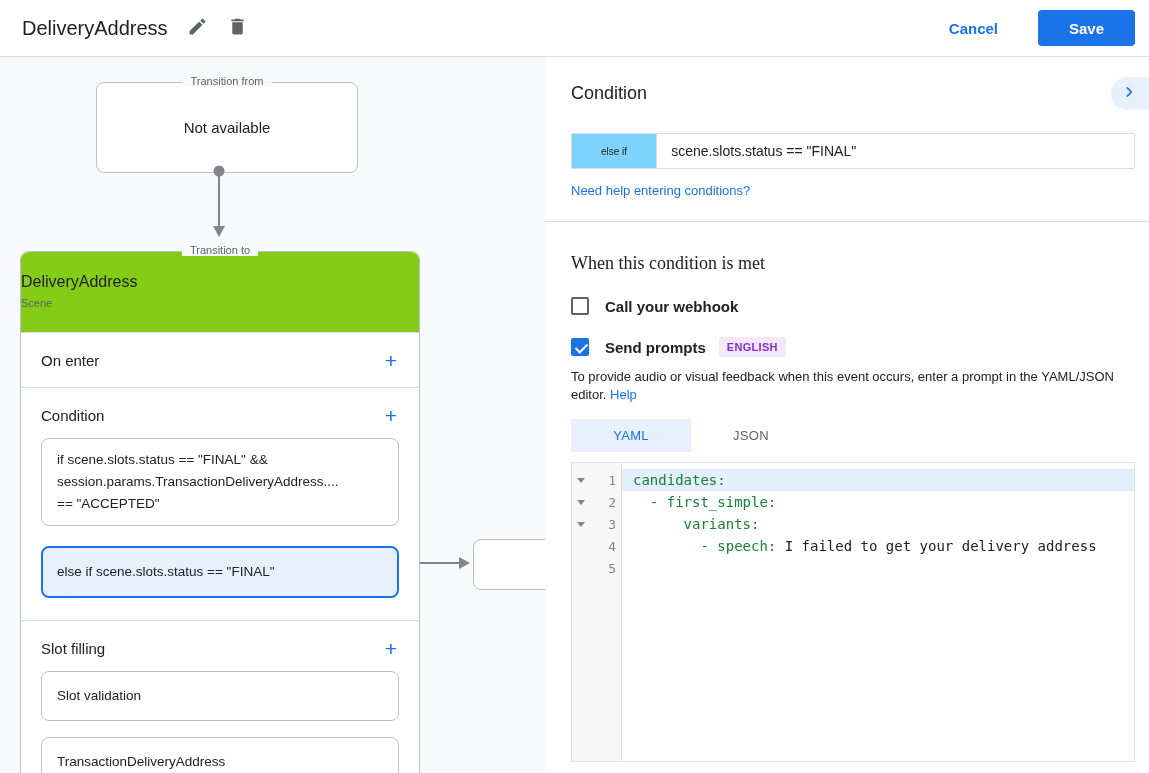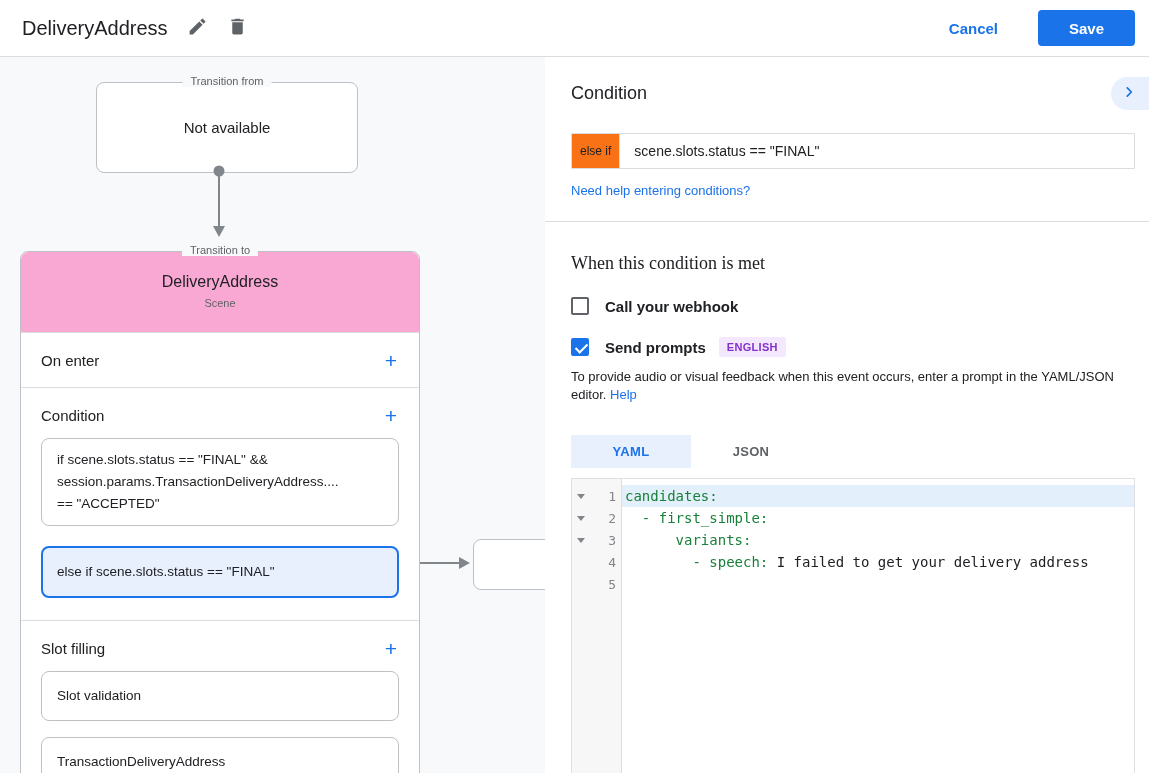--- a/index.html
+++ b/index.html
@@ -28,22 +28,22 @@
   .legend { position:absolute; top:-8px; left:50%; transform:translateX(-50%); background:#f8f9fa;
     padding:0 8px; font-size:11px; color:#5f6368; white-space:nowrap; }
   .tf-box { position:absolute; left:96px; top:25px; width:262px; height:91px; background:#fff;
     border:1px solid #bdc1c6; border-radius:8px; display:flex; align-items:center; justify-content:center; }
   .tf-value { font-size:15px; color:#202124; }
 
   .arrow-layer { position:absolute; inset:0; width:545px; height:716px; pointer-events:none; }
 
   .scene-card { position:absolute; left:20px; top:194px; width:400px; height:580px; background:#fff;
     border:1px solid #bdc1c6; border-radius:8px 8px 0 0; }
-  .scene-head { position:relative; height:81px; background:#f9a8d4; border-bottom:1px solid #dadce0;
-    border-radius:8px 8px 0 0; text-align:center; }
+  .scene-head { position:relative; height:81px; background:#84cc16; border-bottom:1px solid #dadce0;
+    border-radius:8px 8px 0 0; text-align:left; }
   .scene-title { padding-top:21px; font-size:16px; color:#202124; }
   .scene-sub { margin-top:6px; font-size:11px; color:#5f6368; }
 
   .row-flex { display:flex; align-items:center; justify-content:space-between; }
   .on-enter-row { height:55px; padding:8px 20px; border-bottom:1px solid #dadce0; }
   .sec-label { font-size:15px; color:#202124; }
   .plus-btn { border:none; background:transparent; color:#1a73e8; font-size:21px; line-height:21px;
     cursor:pointer; padding:0 2px; font-family:"Liberation Sans", sans-serif; }
 
   .cond-section { padding:17px 20px 22px; border-bottom:1px solid #dadce0; }
@@ -57,57 +57,57 @@
   .target-box { position:absolute; left:473px; top:482px; width:90px; height:51px; background:#fff;
     border:1px solid #bdc1c6; border-radius:8px; }
 
   
   .panel-h { font-size:18px; color:#202124; font-weight:400; line-height:24px; }
   .expand-btn { position:absolute; right:0; top:20px; width:38px; height:33px; background:#e8f0fe;
     border:none; border-radius:17px 0 0 17px; cursor:pointer; display:flex; align-items:center; padding-left:11px; }
 
   .cond-input-row { display:flex; margin-top:28px; height:36px; border:1px solid #dadce0; border-radius:1px;
     width:564px; background:#fff; align-items:stretch; }
-  .cond-prefix { background:#f97316; border-right:1px solid #dadce0; display:flex; align-items:center;
-    padding:0 8px; font-size:12px; color:#202124; }
+  .cond-prefix { background:#7dd3fc; border-right:1px solid #dadce0; display:flex; align-items:center;
+    padding:0 29px; font-size:10px; color:#202124; }
   .cond-input { flex:1; border:none; outline:none; font-size:14px; color:#202124; padding:0 14px;
     font-family:"Liberation Sans", sans-serif; background:transparent; }
   .help-link { display:inline-block; margin-top:14px; font-size:13px; color:#1a73e8; text-decoration:none; }
   .panel-divider { margin:22px 0 0 -26px; width:604px; border-bottom:1px solid #dadce0; }
 
   .when-h { margin-top:29px;font-family:Liberation Serif, serif; }
   .check-row { display:flex; align-items:center; margin-top:22px; }
   .checkbox { width:18px; height:18px; border:2px solid #5f6368; border-radius:2px; background:#fff;
     cursor:pointer; flex:none; }
   .checkbox.checked { background:#1a73e8; border-color:#1a73e8; position:relative; }
   .checkbox.checked::after { content:""; position:absolute; left:5px; top:1px; width:5px; height:10px;
     border:solid #fff; border-width:0 2px 2px 0; transform:rotate(45deg); }
   .check-label { margin-left:16px; font-size:15px; font-weight:700; color:#202124; }
   .lang-badge { margin-left:13px; background:#f3e8fd; color:#8430ce; font-size:11px; font-weight:700;
     padding:4px 8px; border-radius:2px; letter-spacing:0.3px; }
   .hint-text { margin-top:11px; width:564px; font-size:13px; line-height:18px; color:#202124; }
   .hint-text a { color:#1a73e8; text-decoration:none; }
 
   .tabs { display:flex; margin-top:15px; }
   .tab { width:120px; height:33px; display:flex; align-items:center; justify-content:center;
-    font-size:13px; font-weight:700; letter-spacing:0.3px; cursor:pointer; color:#5f6368; background:transparent; border:none;
-    font-family:"Liberation Sans", sans-serif;margin-top:16px; }
+    font-size:13px; font-weight:400; letter-spacing:0.3px; cursor:pointer; color:#5f6368; background:transparent; border:none;
+    font-family:"Liberation Sans", sans-serif; }
   .tab.active { background:#e8f0fe; color:#1a73e8; }
 
   
   .editor { margin-top:10px; width:564px; height:300px; border:1px solid #e0e0e0; display:flex;
     font-family:"DejaVu Sans Mono","Liberation Mono", monospace; font-size:14px; background:#fff; }
   .gutter { width:50px; background:#f7f7f7; border-right:1px solid #ddd; padding-top:6px; flex:none; }
   .gutter-row { height:22px; display:flex; align-items:center; }
   .fold-cell { width:18px; display:flex; justify-content:center; }
   .fold-icon { width:0; height:0; border-left:4px solid transparent; border-right:4px solid transparent;
     border-top:5px solid #80868b; cursor:pointer; }
   .line-num { flex:1; text-align:right; padding-right:5px; color:#80868b; font-size:13px; }
   .code-area { flex:1; padding-top:6px; overflow:hidden; cursor:text; }
-  .code-line { height:22px; line-height:22px; white-space:pre; padding-left:3px; }
+  .code-line { height:22px; line-height:22px; white-space:pre; padding-left:11px; }
   .code-line.hl { background:#e3f0fc; }
   .yaml-key { color:#188038; }
   .yaml-val { color:#202124; }
 </style>
 </head>
 <body>
 
 <header class="app-header">
   <span class="app-title">DeliveryAddress</span>
   <button class="hdr-icon-btn" style="margin-left:12px;">

